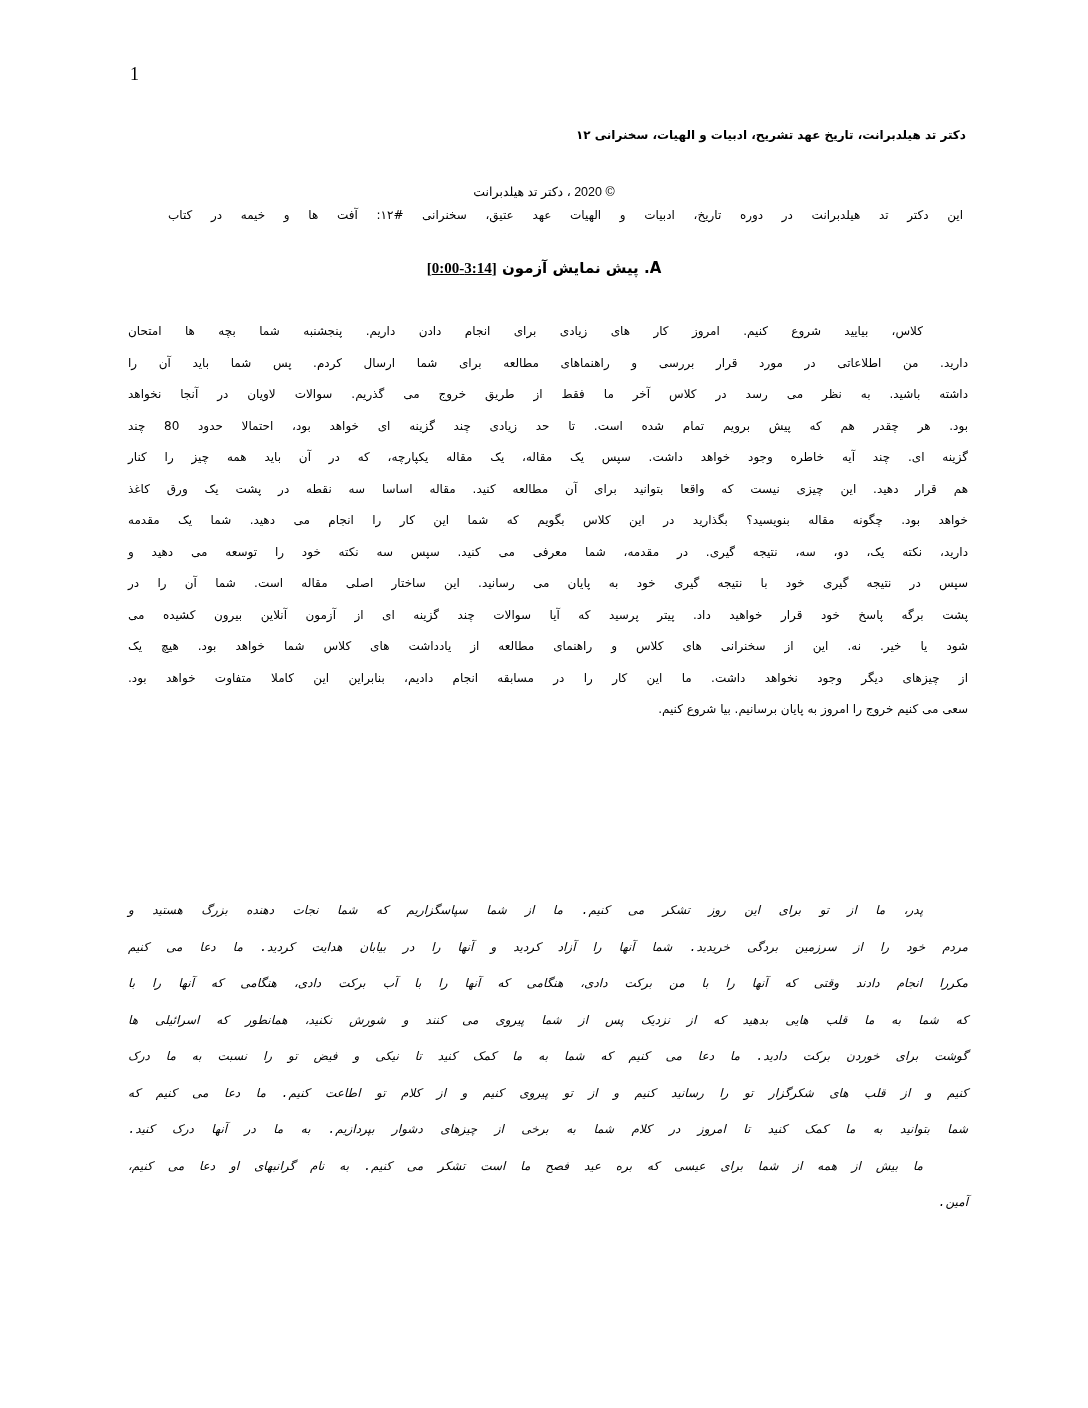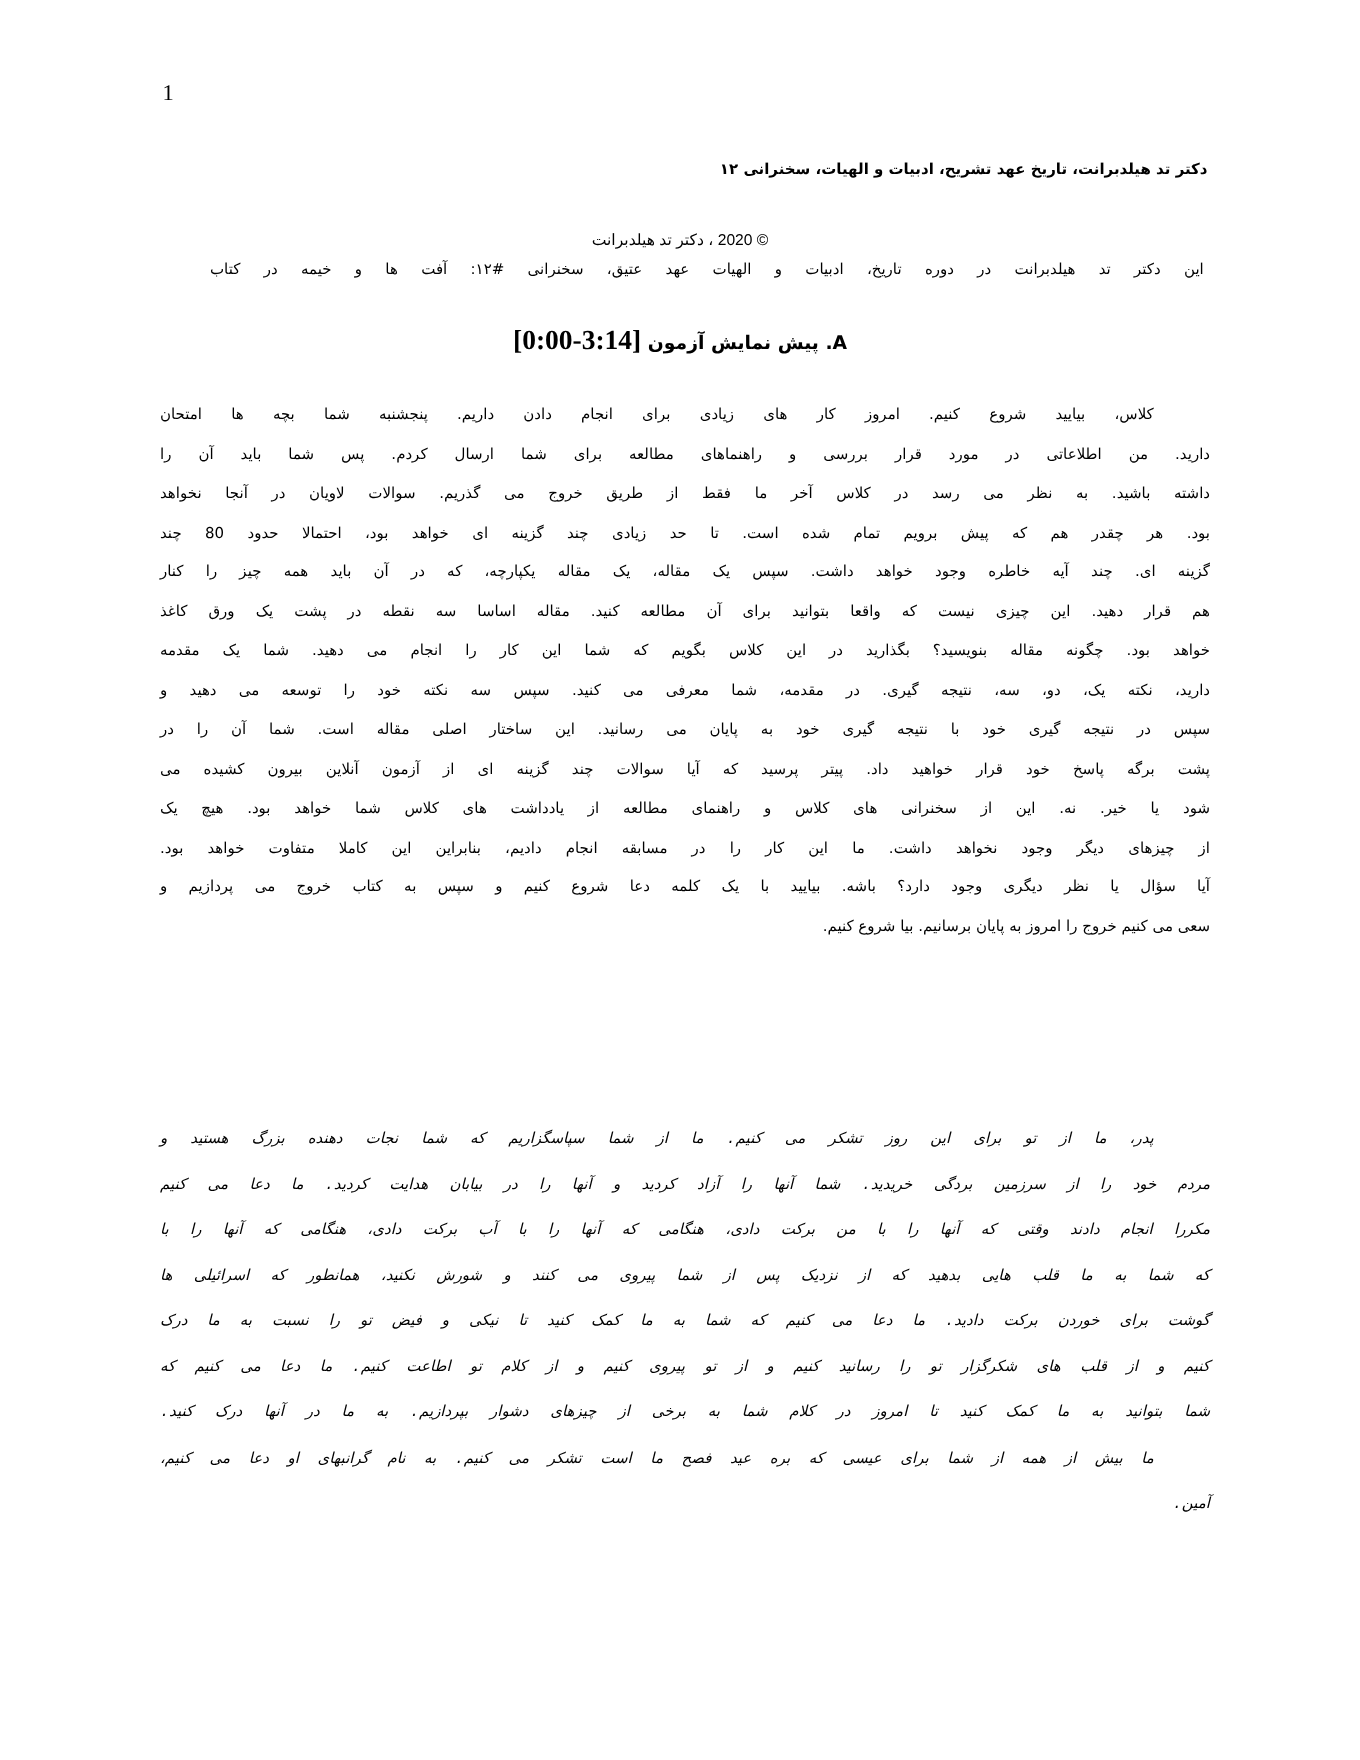--- a/index.html
+++ b/index.html
@@ -10,21 +10,21 @@
              font-weight: bold; font-size: 12px; white-space: nowrap; }
     .copyright { position: absolute; left: 0; width: 1088px; top: 172px; text-align: center; direction: rtl;
                  font-family: "Liberation Sans", sans-serif; font-size: 12.5px; margin-top: 12px; }
     .block { position: absolute; left: 128px; width: 840px; direction: rtl; font-size: 12px; }
     .line { height: 31.5px; line-height: 31.5px; white-space: nowrap; text-align: justify; text-align-last: justify; }
     .line.last { text-align-last: right; }
     .intro { top: 200px; }
     .intro .line { width: 795px; margin-right: 5px; }
     .section-heading { position: absolute; left: 0; width: 1088px; top: 259px; text-align: center; direction: rtl;
                        font-weight: bold; font-size: 15px; white-space: nowrap; }
-    .section-heading .num { font-family: "Liberation Serif", serif; font-size: 22px; }
+    .section-heading .num { font-family: "Liberation Serif", serif; font-size: 15px; text-decoration: underline; }
     .main { top: 316px; }
     .prayer { top: 893px; font-style: italic; }
     .prayer .line { height: 36.5px; line-height: 36.5px; font-family: Liberation Mono, monospace; }
   </style>
 </head>
 <body>
 
 <div class="page-number">1</div>
 
 <div class="title">دکتر تد هیلدبرانت، تاریخ عهد تشریح، ادبیات و الهیات، سخنرانی ۱۲</div>
@@ -46,21 +46,20 @@
   <div class="line">داشته باشید. به نظر می رسد در کلاس آخر ما فقط از طریق خروج می گذریم. سوالات لاویان در آنجا نخواهد</div>
   <div class="line">بود. هر چقدر هم که پیش برویم تمام شده است.  تا حد زیادی چند گزینه ای خواهد بود، احتمالا حدود 80 چند</div>
   <div class="line">گزینه ای. چند آیه خاطره وجود خواهد داشت. سپس یک مقاله، یک مقاله یکپارچه، که در آن باید همه چیز را کنار</div>
   <div class="line">هم قرار دهید. این چیزی نیست که واقعا بتوانید برای آن مطالعه کنید. مقاله اساسا سه نقطه در پشت یک ورق کاغذ</div>
   <div class="line">خواهد بود. چگونه مقاله بنویسید؟ بگذارید در این کلاس بگویم که شما این کار را انجام می دهید. شما یک مقدمه</div>
   <div class="line">دارید، نکته یک، دو، سه، نتیجه گیری. در مقدمه، شما معرفی می کنید. سپس سه نکته خود را توسعه می دهید و</div>
   <div class="line">سپس در نتیجه گیری خود با نتیجه گیری خود به پایان می رسانید. این ساختار اصلی مقاله است. شما آن را در</div>
   <div class="line">پشت برگه پاسخ خود قرار خواهید داد. پیتر پرسید که آیا سوالات چند گزینه ای از آزمون آنلاین بیرون کشیده می</div>
   <div class="line">شود یا خیر. نه.  این از سخنرانی های کلاس و راهنمای مطالعه از یادداشت های کلاس شما خواهد بود. هیچ یک</div>
   <div class="line">از چیزهای دیگر وجود نخواهد داشت. ما این کار را در مسابقه انجام دادیم، بنابراین این کاملا متفاوت خواهد بود.</div>
-  <div class="line">آیا سؤال یا نظر دیگری وجود دارد؟ باشه. بیایید با یک کلمه دعا شروع کنیم و سپس به کتاب خروج می پردازیم و</div>
   <div class="line last">سعی می کنیم خروج را امروز به پایان برسانیم. بیا شروع کنیم.</div>
 </div>
 
 <div class="block prayer">
   <div class="line" style="padding-right:45px">پدر، ما از تو برای این روز تشکر می کنیم. ما از شما سپاسگزاریم که شما نجات دهنده بزرگ هستید و</div>
   <div class="line">مردم خود را از سرزمین بردگی خریدید. شما آنها را آزاد کردید و آنها را در بیابان هدایت کردید. ما دعا می کنیم</div>
   <div class="line">مکررا انجام دادند وقتی که آنها را با من برکت دادی، هنگامی که آنها را با آب برکت دادی، هنگامی که آنها را با</div>
   <div class="line">که شما به ما قلب هایی بدهید که از نزدیک پس از شما پیروی می کنند و شورش نکنید، همانطور که اسرائیلی ها</div>
   <div class="line">گوشت برای خوردن برکت دادید. ما دعا می کنیم که شما به ما کمک کنید تا نیکی و فیض تو را نسبت به ما درک</div>
   <div class="line">کنیم و از قلب های شکرگزار تو را رسانید کنیم و از تو پیروی کنیم و از کلام تو اطاعت کنیم. ما دعا می کنیم که</div>

